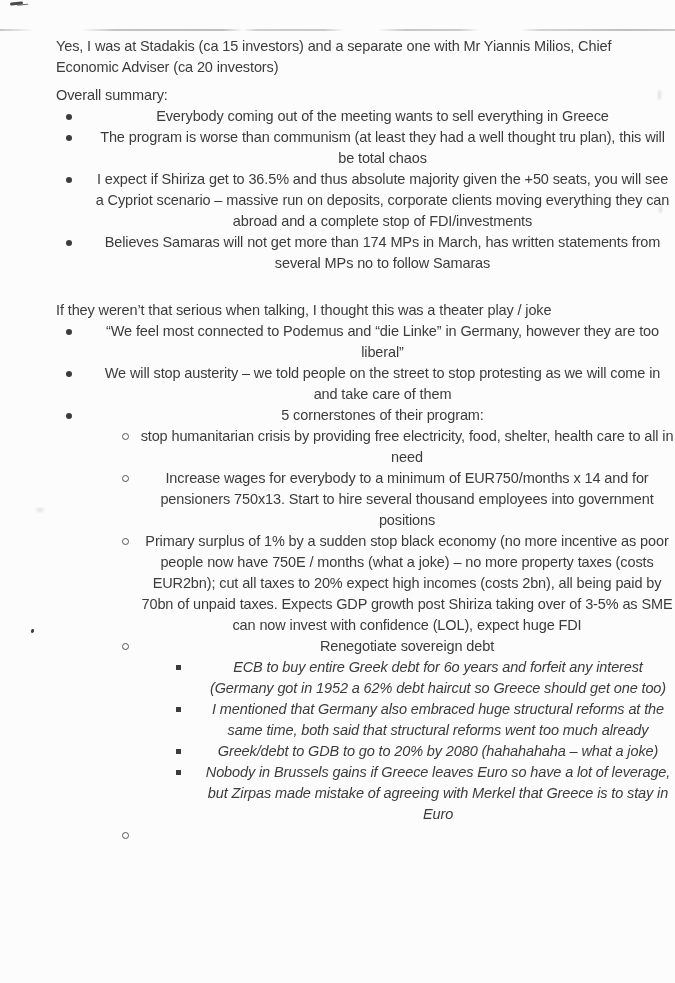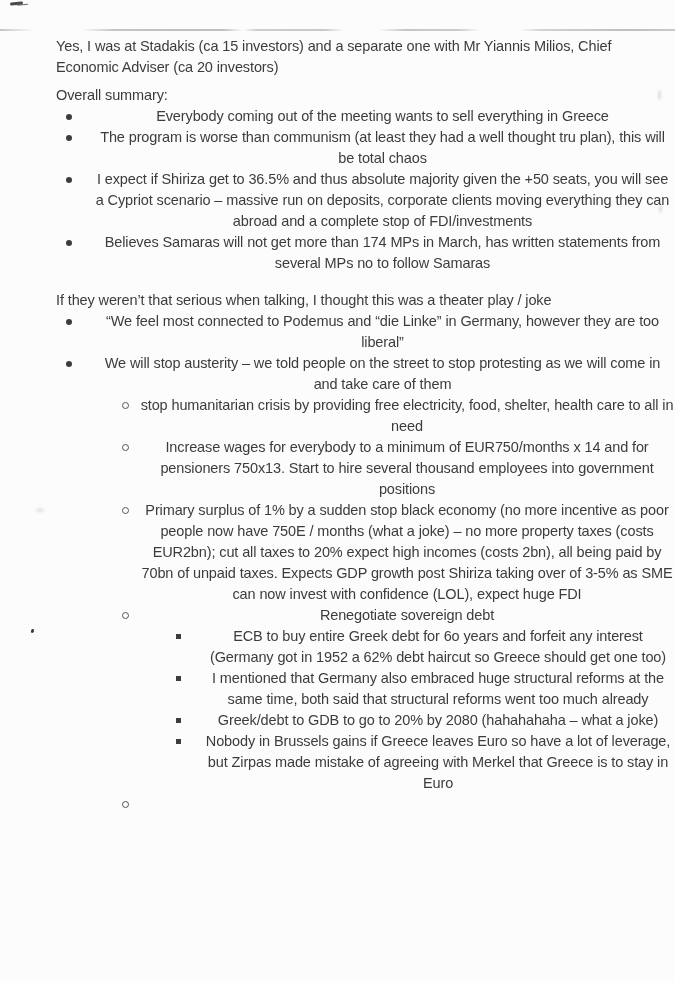--- a/index.html
+++ b/index.html
@@ -41,25 +41,25 @@
   .smudge.s1{left:658px;top:90px;width:3px;height:10px;}
   .smudge.s2{left:659px;top:205px;width:3px;height:8px;}
   .smudge.s3{left:36px;top:508px;width:8px;height:4px;background:rgba(180,180,180,.3);}
   
   .doc{
     position:absolute;left:56px;top:36px;width:618px;
     font-size:14.5px;line-height:21px;letter-spacing:-0.12px;
   }
   .para{margin:0;}
   .gap-blank{margin-top:7px;}
-  .gap-para{margin-top:16px;}
+  .gap-para{margin-top:26px;}
   .row{position:relative;margin:0;text-align:center;}
   .l1{padding-left:35px;}
   .l2{padding-left:84px;}
-  .l3{padding-left:146px;}
+  .l3{padding-left:146px;font-style:italic;}
   .bullet{position:absolute;display:block;}
   .l1 > .bullet{left:10px;top:8px;width:6px;height:6px;border-radius:50%;background:#3c3c3c;}
   .l2 > .bullet{left:66px;top:7px;width:5px;height:5px;border-radius:50%;border:1.4px solid #555;background:transparent;}
   .l3 > .bullet{left:120px;top:8px;width:5px;height:5px;background:#3c3c3c;}
 </style>
 </head>
 <body>
 
 <div class="page">
 
@@ -96,20 +96,24 @@
     <p class="para gap-para">If they weren’t that serious when talking, I thought this was a theater play / joke</p>
 
     <div class="row l1">
       <span class="bullet"></span>
       <span>“We feel most connected to Podemus and “die Linke” in Germany, however they are too liberal”</span>
     </div>
     <div class="row l1">
       <span class="bullet"></span>
       <span>We will stop austerity – we told people on the street to stop protesting as we will come in and take care of them</span>
     </div>
+    <div class="row l1">
+      <span class="bullet"></span>
+      <span>5 cornerstones of their program:</span>
+    </div>
 
     <div class="row l2">
       <span class="bullet"></span>
       <span>stop humanitarian crisis by providing free electricity, food, shelter, health care to all in need</span>
     </div>
     <div class="row l2">
       <span class="bullet"></span>
       <span>Increase wages for everybody to a minimum of EUR750/months x 14 and for pensioners 750x13. Start to hire several thousand employees into government positions</span>
     </div>
     <div class="row l2">

